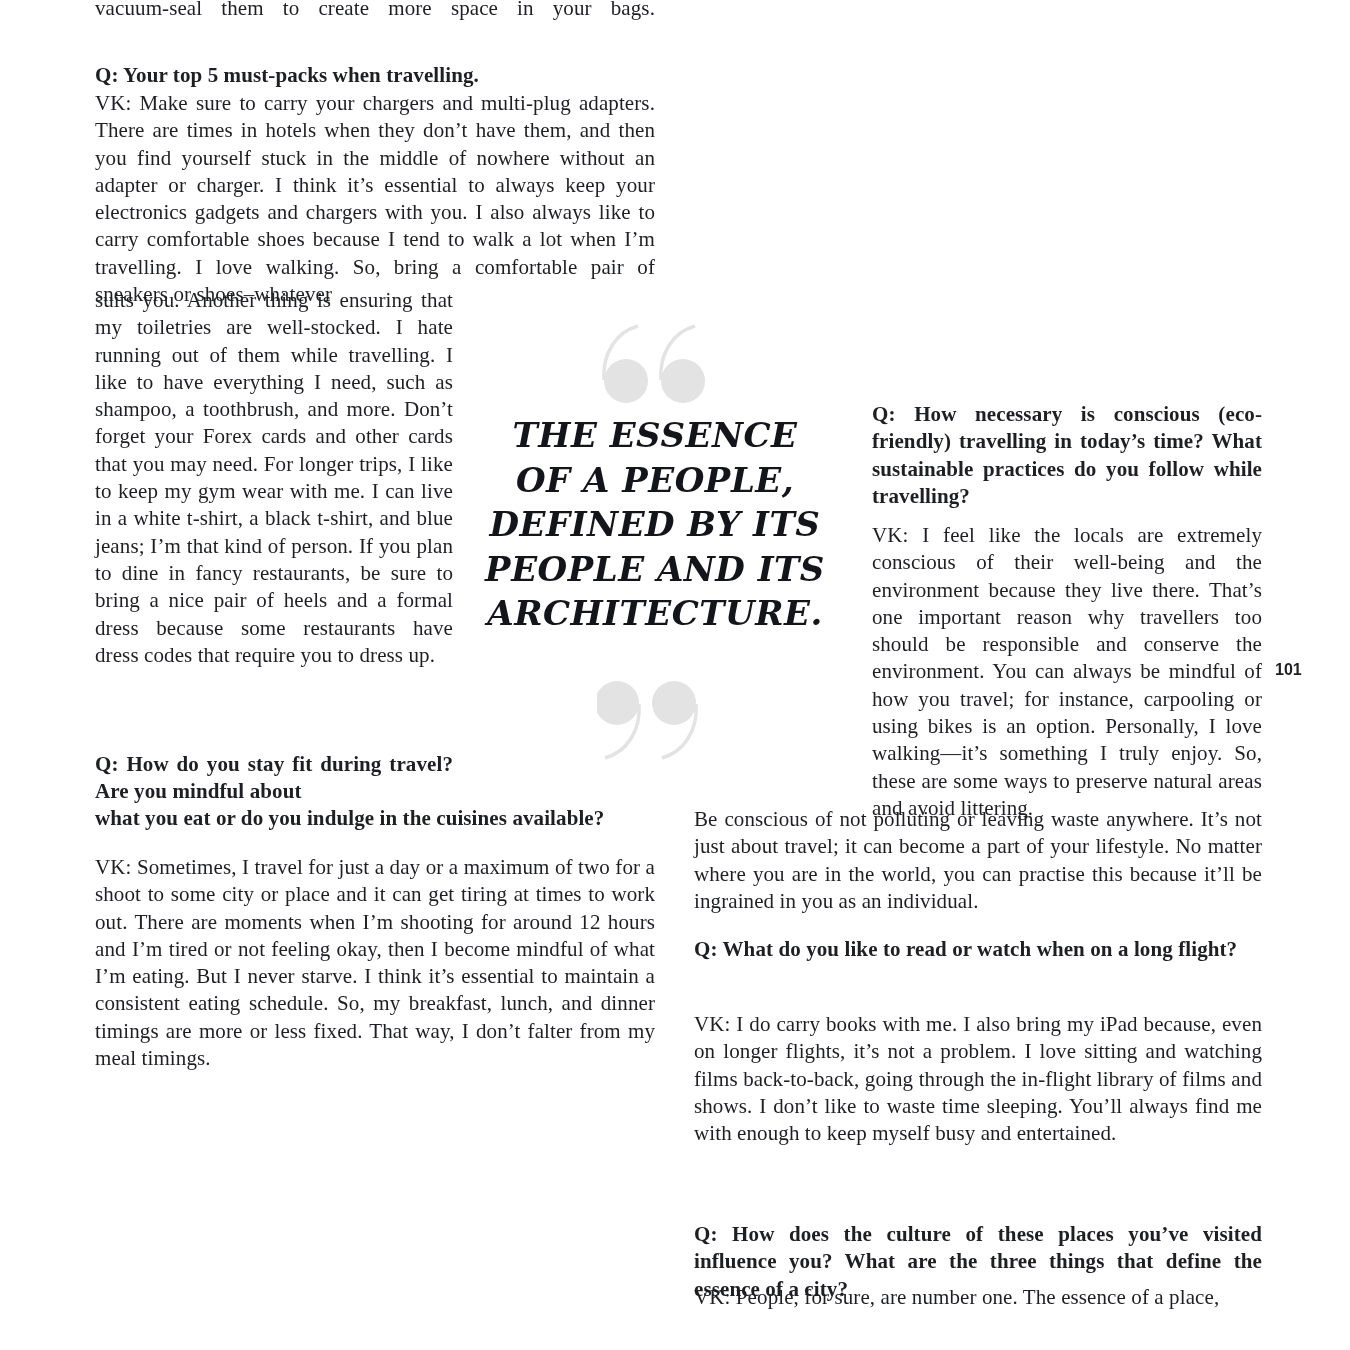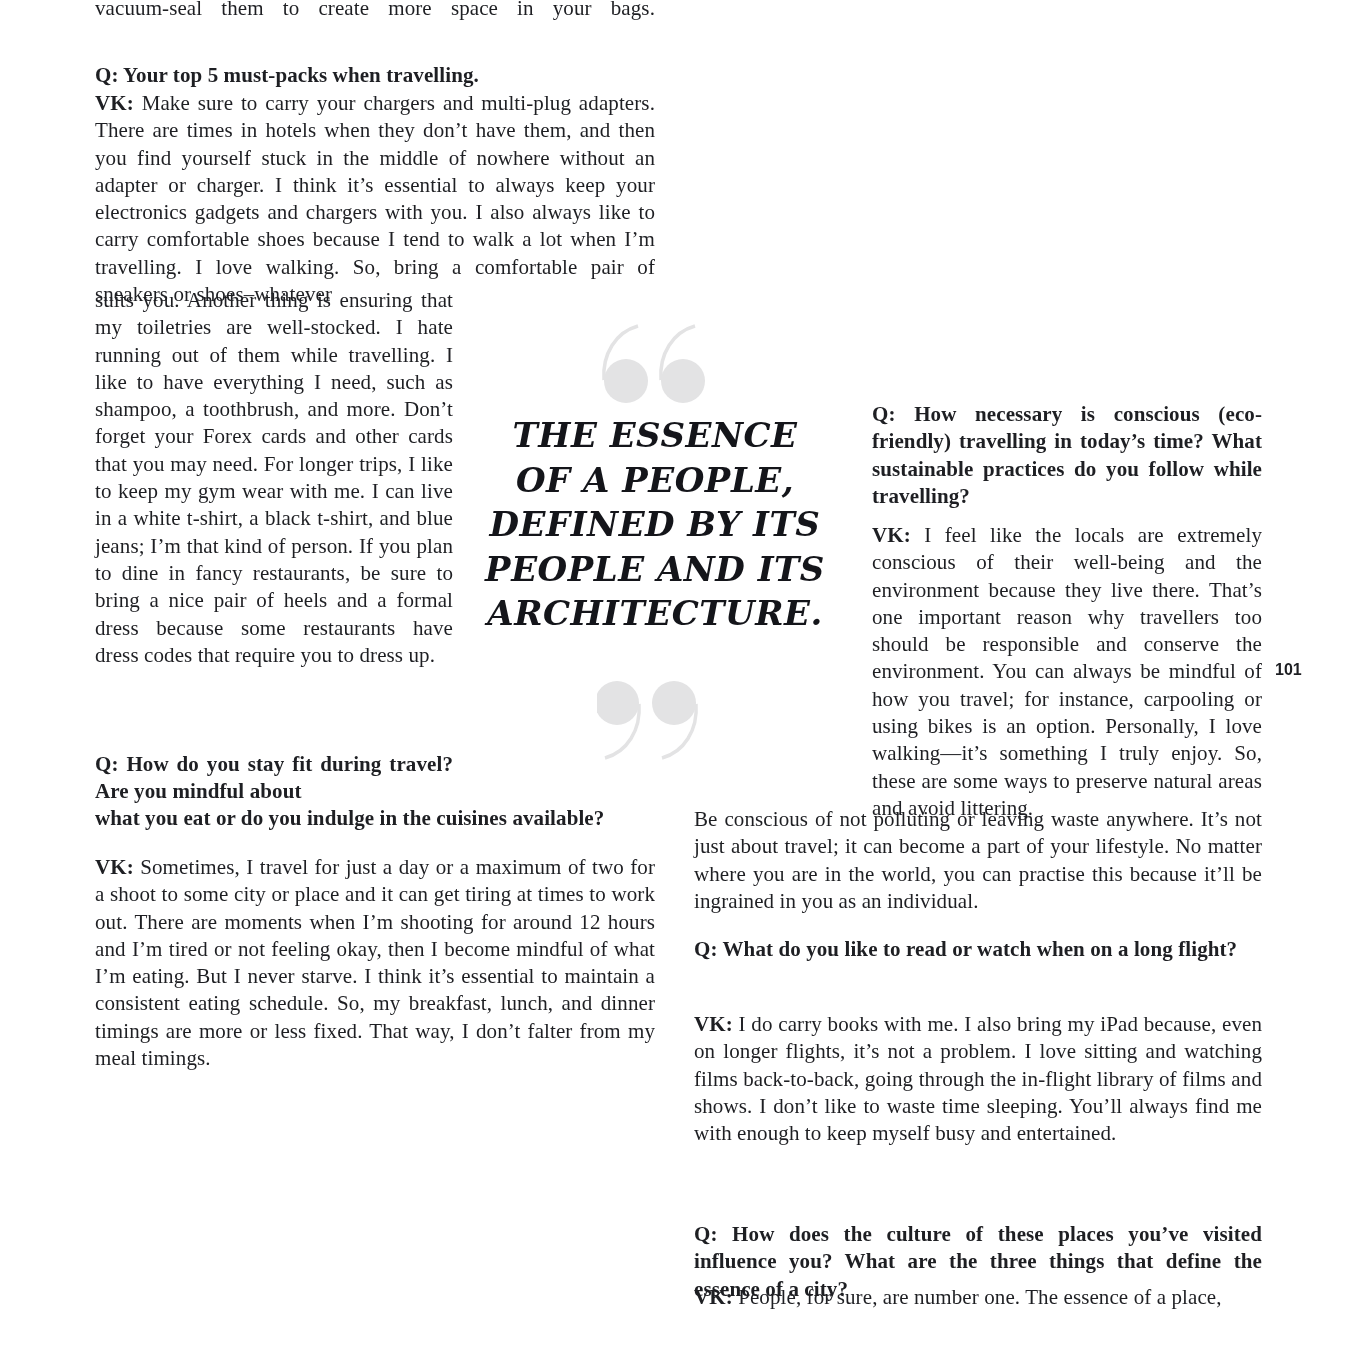--- a/index.html
+++ b/index.html
@@ -12,21 +12,21 @@
     font-family: "Liberation Serif", "DejaVu Serif", serif;
   }
   .txt {
     position: absolute;
     font-size: 21px;
     line-height: 27.3px;
     color: var(--text, #1e1f23);
     text-align: justify;
     letter-spacing: 0.1px;
   }
-  .txt b { font-weight: 700; }
+  .txt b { font-weight: 400; }
   .q { font-weight: 700; }
 
   
   .intro     { left: 95px;  top: -5px;   width: 560px; text-align-last: justify; }
   .q1        { left: 95px;  top: 43px;   width: 560px; margin-top: 19px; }
   .a1wide    { left: 95px;  top: 69px;   width: 560px; }
   .a1narrow  { left: 95px;  top: 287px;  width: 358px; }
   .q2narrow  { left: 95px;  top: 751px;  width: 358px; }
   .q2wide    { left: 95px;  top: 805px;  width: 560px; }
   .a2        { left: 95px;  top: 833px;  width: 560px; }

